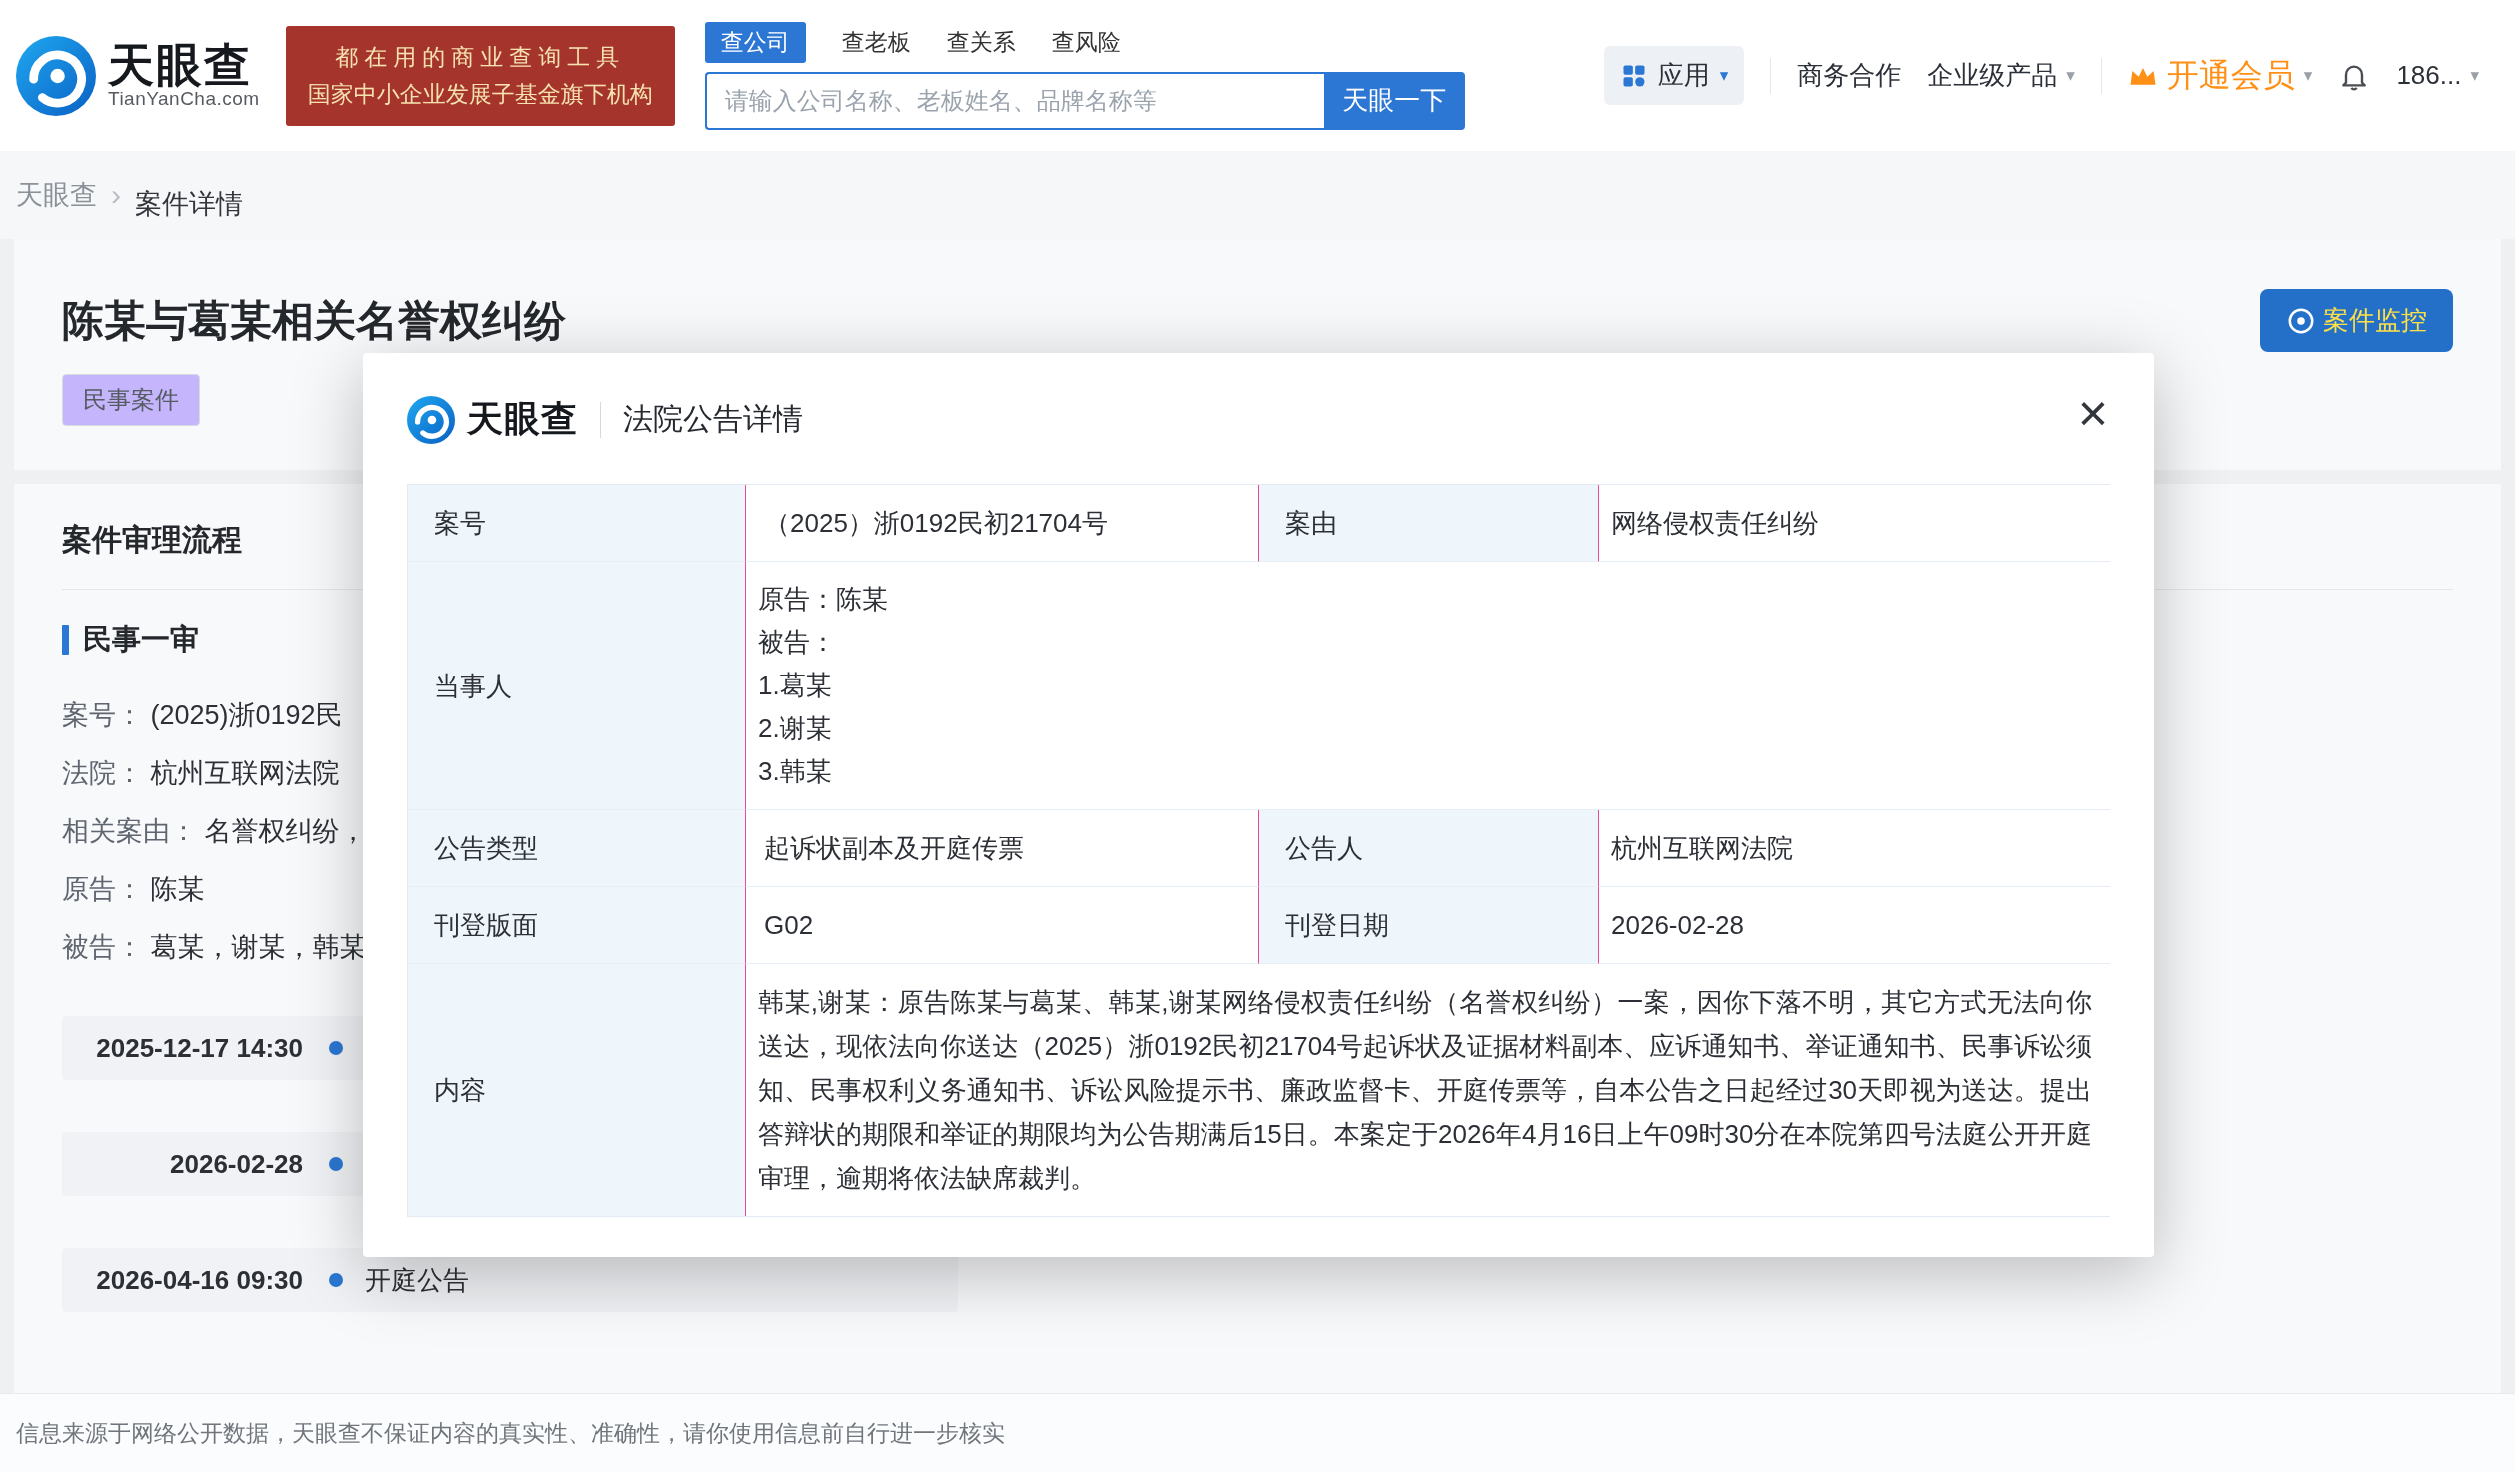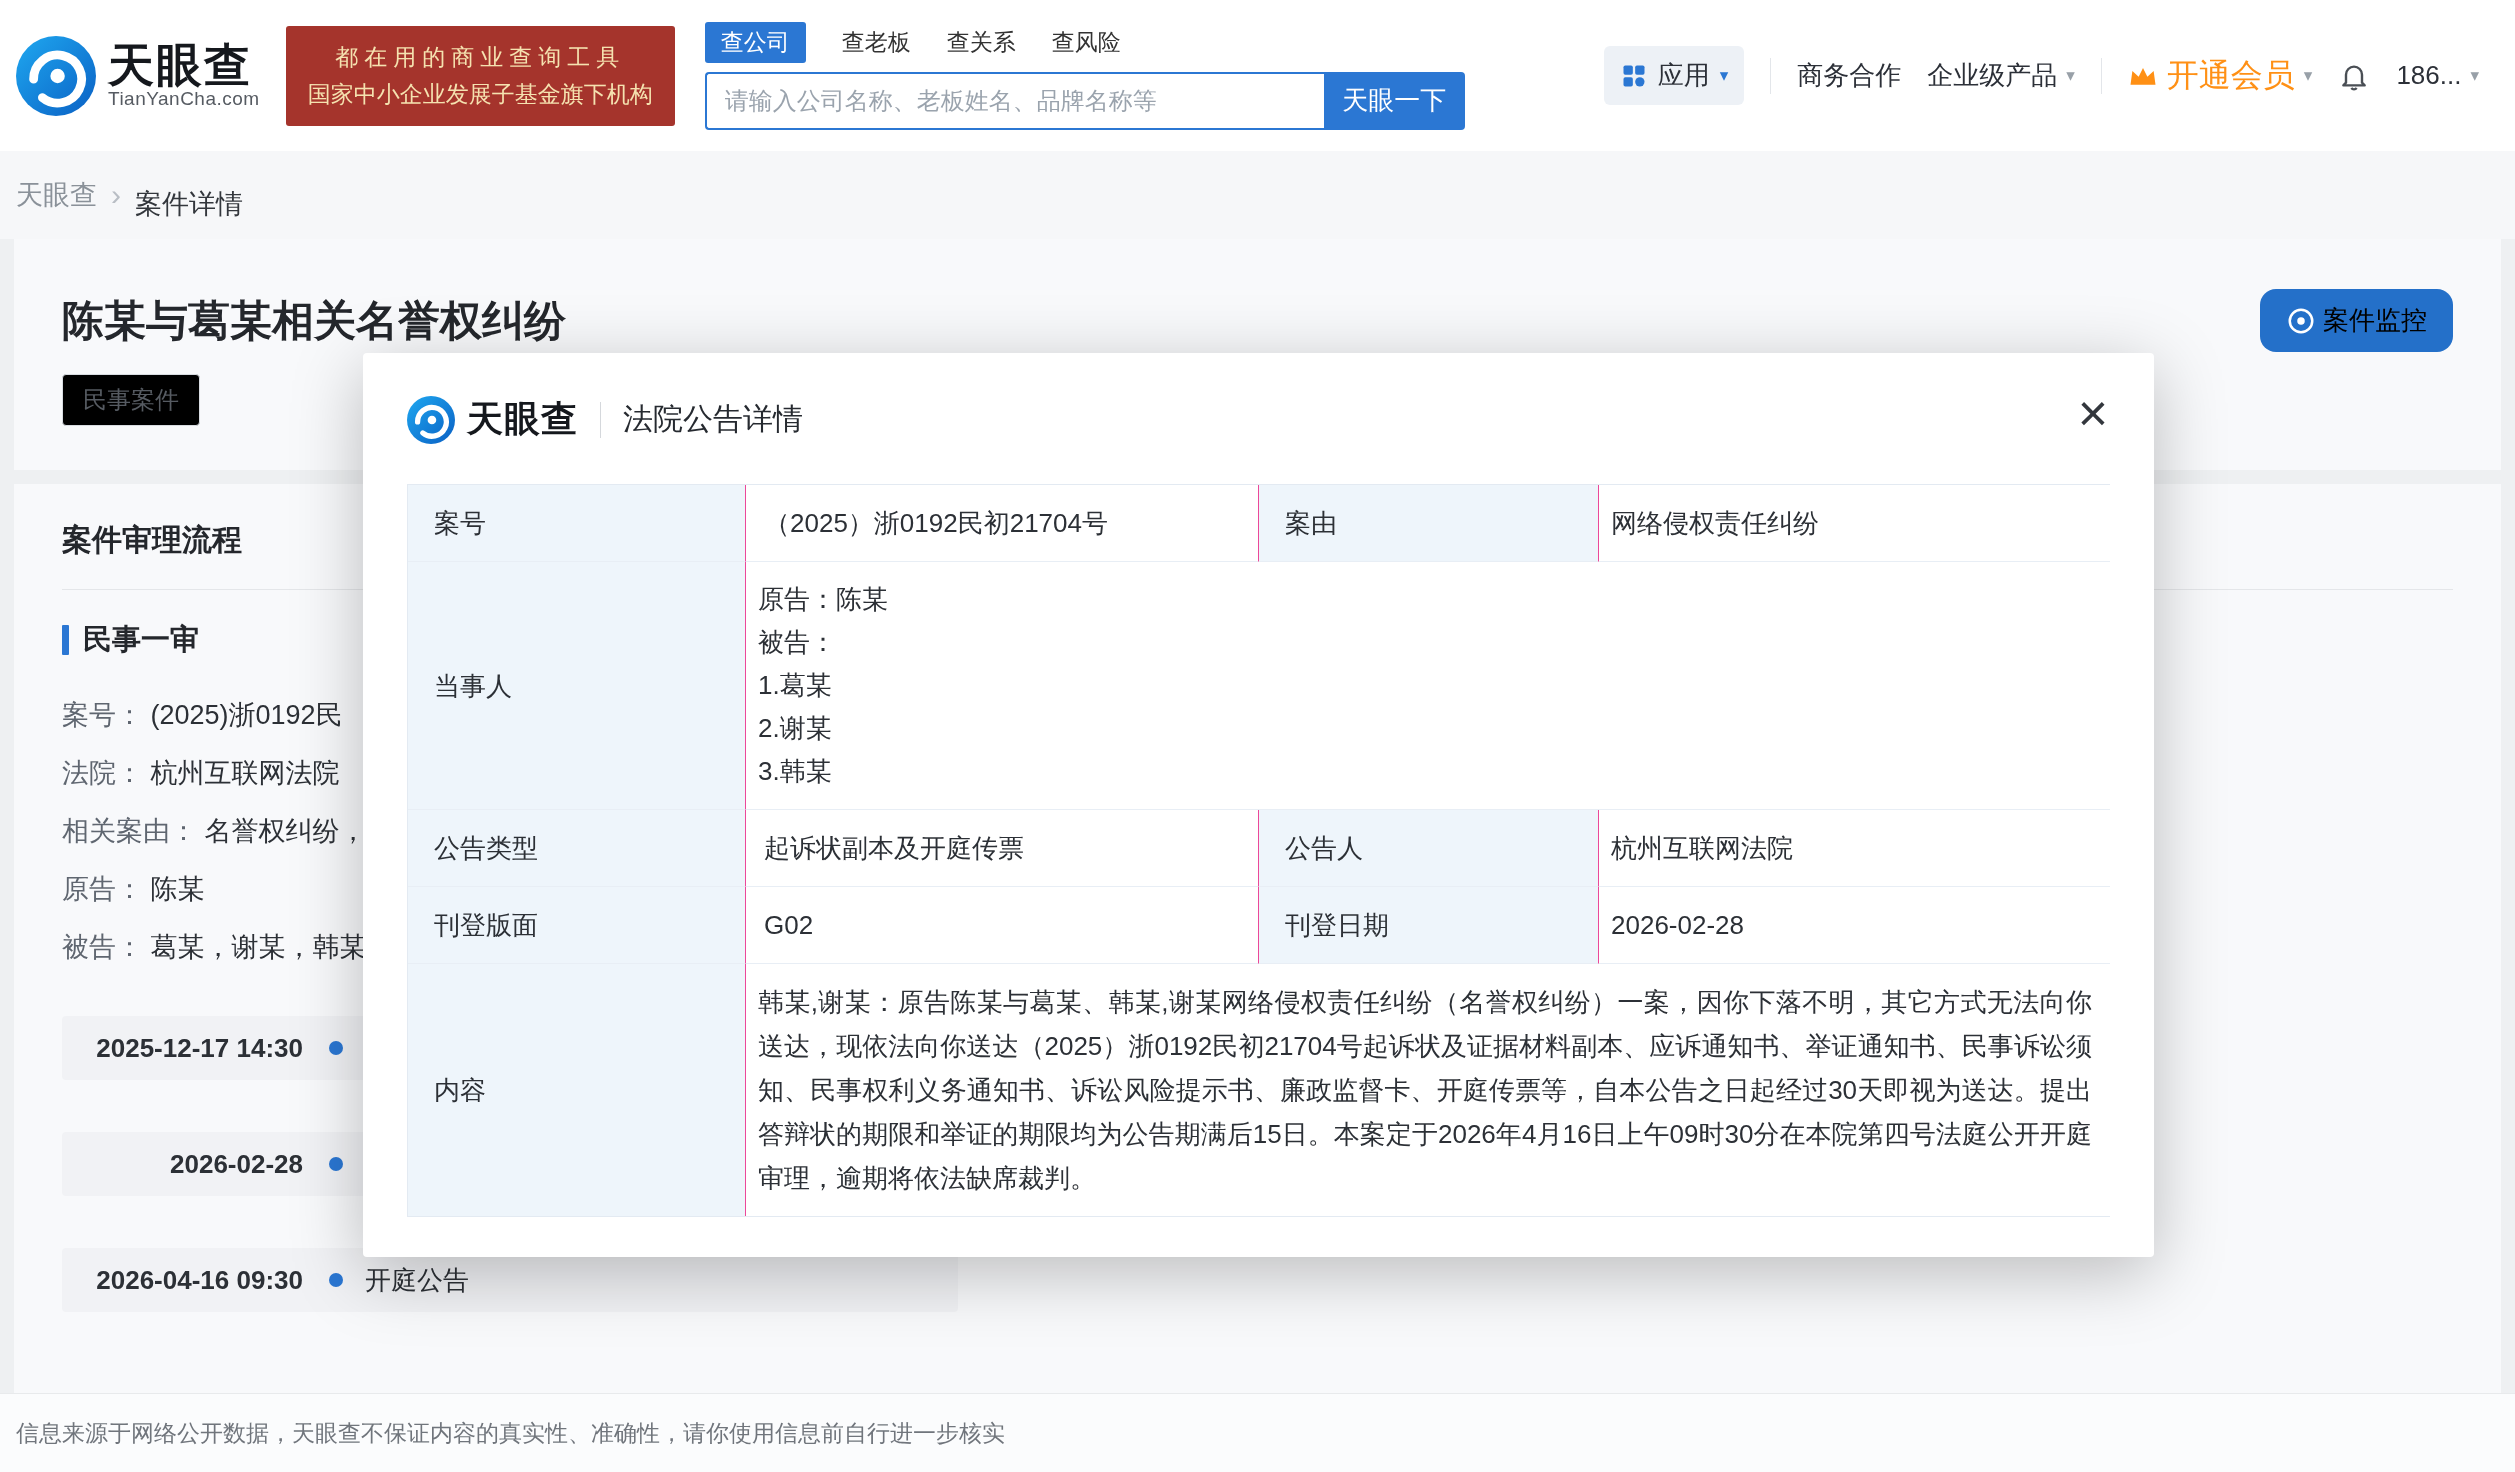--- a/index.html
+++ b/index.html
@@ -42,23 +42,23 @@
   .page-body { position:absolute; top:151px; left:0; right:0; bottom:0; background:#eef0f2; }
   .breadcrumb { height:88px; background:#f6f7f9; display:flex; align-items:center; gap:14px;
     padding-left:16px; font-size:27px; }
   .crumb-home { color:#8a9199; cursor:pointer; }
   .crumb-sep { color:#b9bec5; font-size:30px; }
   .crumb-cur { color:#33373d;margin-top:17px; }
   .card { background:#f8f9fb; margin:0 14px; }
   .card1 { padding:50px 48px 44px; }
   .title-row { display:flex; align-items:center; justify-content:space-between; }
   .page-title { font-size:42px; font-weight:bold; color:#24272c; }
-  .monitor-btn { display:flex; align-items:center; gap:7px; background:#2470c9; color:#000000;
-    font-size:26px; padding:14px 26px; border-radius:16px; cursor:pointer; }
-  .case-tag { display:inline-block; margin-top:22px; border:1px solid #d8dce1; background:#000000;
+  .monitor-btn { display:flex; align-items:center; gap:7px; background:#2470c9; color:#fde047;
+    font-size:26px; padding:14px 26px; border-radius:8px; cursor:pointer; }
+  .case-tag { display:inline-block; margin-top:22px; border:1px solid #d8dce1; background:#c4b5fd;
     color:#565b62; font-size:24px; padding:9px 20px; border-radius:4px; }
   .card2 { margin-top:14px; padding:36px 48px; min-height:896px; }
   .section-title { font-size:30px; font-weight:bold; color:#24272c; }
   .section-divider { margin-top:28px; border-bottom:1px solid #e4e6e9; }
   .stage { margin-top:30px; display:flex; align-items:center; font-size:29px; font-weight:bold; color:#24272c; }
   .stage-bar { width:7px; height:30px; background:#2b77d3; margin-right:14px; border-radius:1px; }
   .fields { margin-top:26px; font-size:27px; }
   .field-line { line-height:58px; }
   .field-label { color:#5f6670; }
   .field-value { color:#2c3036; }

